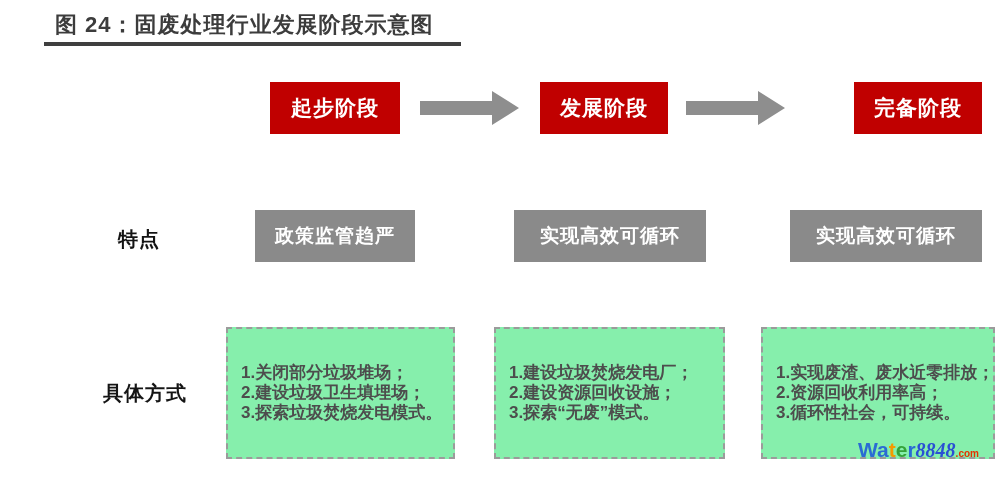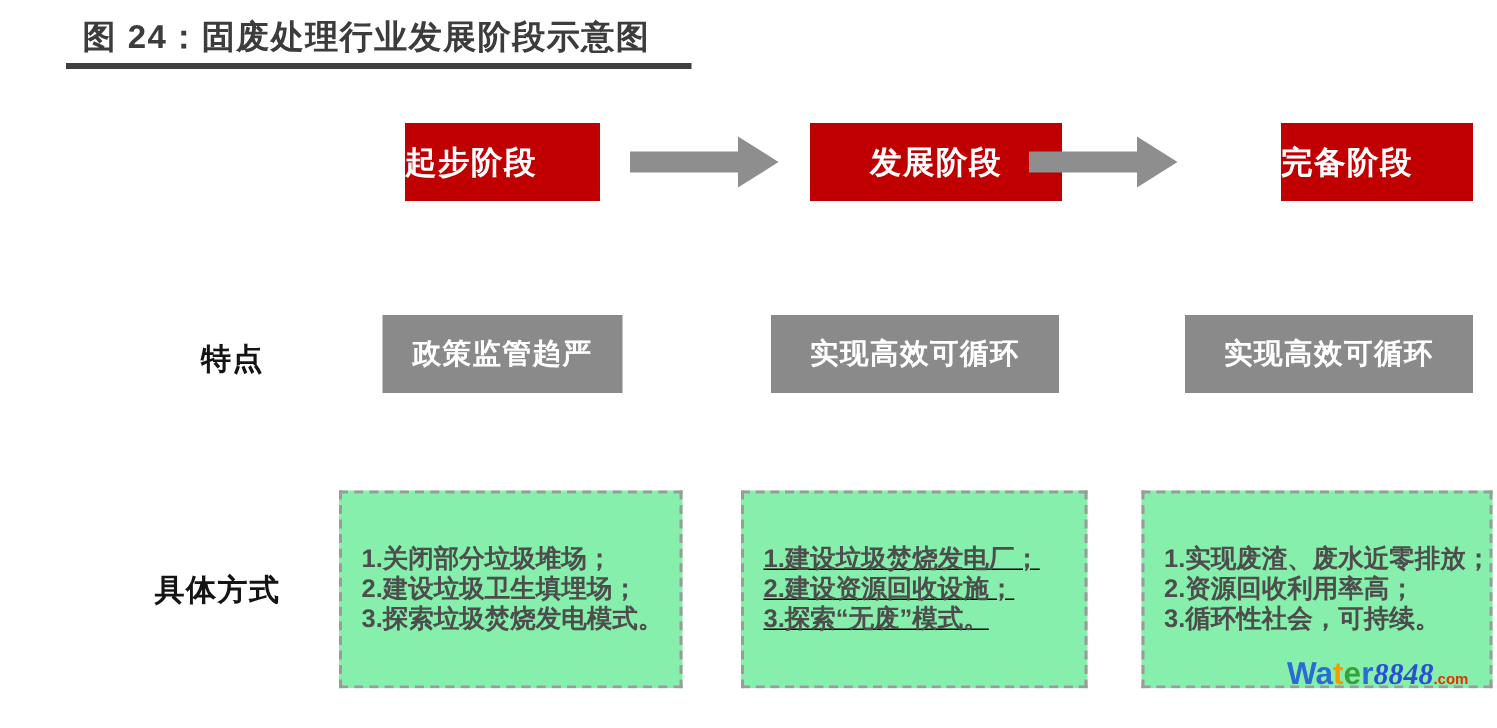--- a/index.html
+++ b/index.html
@@ -4,47 +4,47 @@
 <style>
   html,body{margin:0;padding:0;background:#ffffff;}
   body{font-family:"Liberation Sans","DejaVu Sans",sans-serif;}
   #canvas{position:relative;width:998px;height:459px;background:#ffffff;overflow:hidden;}
 
   
   .fig-title{position:absolute;left:55px;top:10px;font-size:22px;font-weight:bold;color:#3c3c3c;letter-spacing:1px;white-space:nowrap;}
   .title-rule{position:absolute;left:44px;top:42px;width:417px;height:4px;background:#3f3f3f;}
 
   
-  .stage-box{position:absolute;top:82px;height:52px;display:flex;align-items:center;justify-content:flex-start;
+  .stage-box{position:absolute;top:82px;height:52px;display:flex;align-items:center;justify-content:center;
              color:#ffffff;font-size:21px;font-weight:bold;letter-spacing:1px;}
   .stage-1{left:270px;width:130px;}
   .stage-2{left:540px;width:128px;}
   .stage-3{left:812px;width:128px;margin-left:42px;}
 
   .stage-arrow{position:absolute;top:90px;width:100px;height:36px;}
   .arrow-1{left:420px;}
   .arrow-2{left:686px;}
 
   
   .row-label{position:absolute;font-size:20px;font-weight:bold;color:#141414;letter-spacing:1px;white-space:nowrap;}
-  .label-features{left:134px;top:226px;}
+  .label-features{left:118px;top:226px;}
   .label-methods{left:103px;top:380px;}
 
   .feature-box{position:absolute;top:210px;height:52px;display:flex;align-items:center;justify-content:center;
                color:#ffffff;font-size:19px;font-weight:bold;letter-spacing:1px;}
   .feature-1{left:255px;width:160px;}
   .feature-2{left:514px;width:192px;}
   .feature-3{left:790px;width:192px;}
 
   
   .method-box{position:absolute;top:327px;height:132px;border:2px dashed #9b9b9b;background:#86efac;
               box-sizing:border-box;display:flex;flex-direction:column;justify-content:center;
               padding-left:13px;}
   .method-1{left:226px;width:229px;}
-  .method-2{left:494px;width:231px;text-decoration:underline;}
+  .method-2{left:494px;width:231px;}
   .method-3{left:761px;width:234px;}
   .method-item{font-size:17px;font-weight:bold;color:#4d4d4d;white-space:nowrap;line-height:20px;}
 
   
   .bottom-rule{position:absolute;left:44px;top:477px;width:954px;height:6px;background:#4a4a4a;}
 
   
   .watermark{position:absolute;left:858px;top:439px;width:140px;}
   .wm-brand{white-space:nowrap;line-height:22px;}
   .wm-letter{font-size:21px;font-weight:bold;}
@@ -61,21 +61,21 @@
 
   <div class="fig-title" style="color: rgb(60, 60, 60);">图 24：固废处理行业发展阶段示意图</div>
   <div class="title-rule"></div>
 
   <div class="stage-box stage-1" style="background: rgb(192, 0, 0);">
     <span>起步阶段</span>
   </div>
   <svg class="stage-arrow arrow-1" viewBox="0 0 100 36">
     <polygon points="0,11 72,11 72,1 99,18 72,35 72,25 0,25" fill="#8e8e8e"></polygon>
   </svg>
-  <div class="stage-box stage-2" style="background: rgb(192, 0, 0); padding-left: 40px;">
+  <div class="stage-box stage-2" style="background: rgb(192, 0, 0);">
     <span>发展阶段</span>
   </div>
   <svg class="stage-arrow arrow-2" viewBox="0 0 100 36">
     <polygon points="0,11 72,11 72,1 99,18 72,35 72,25 0,25" fill="#8e8e8e"></polygon>
   </svg>
   <div class="stage-box stage-3" style="background: rgb(192, 0, 0);">
     <span>完备阶段</span>
   </div>
 
   <div class="row-label label-features">特点</div>

